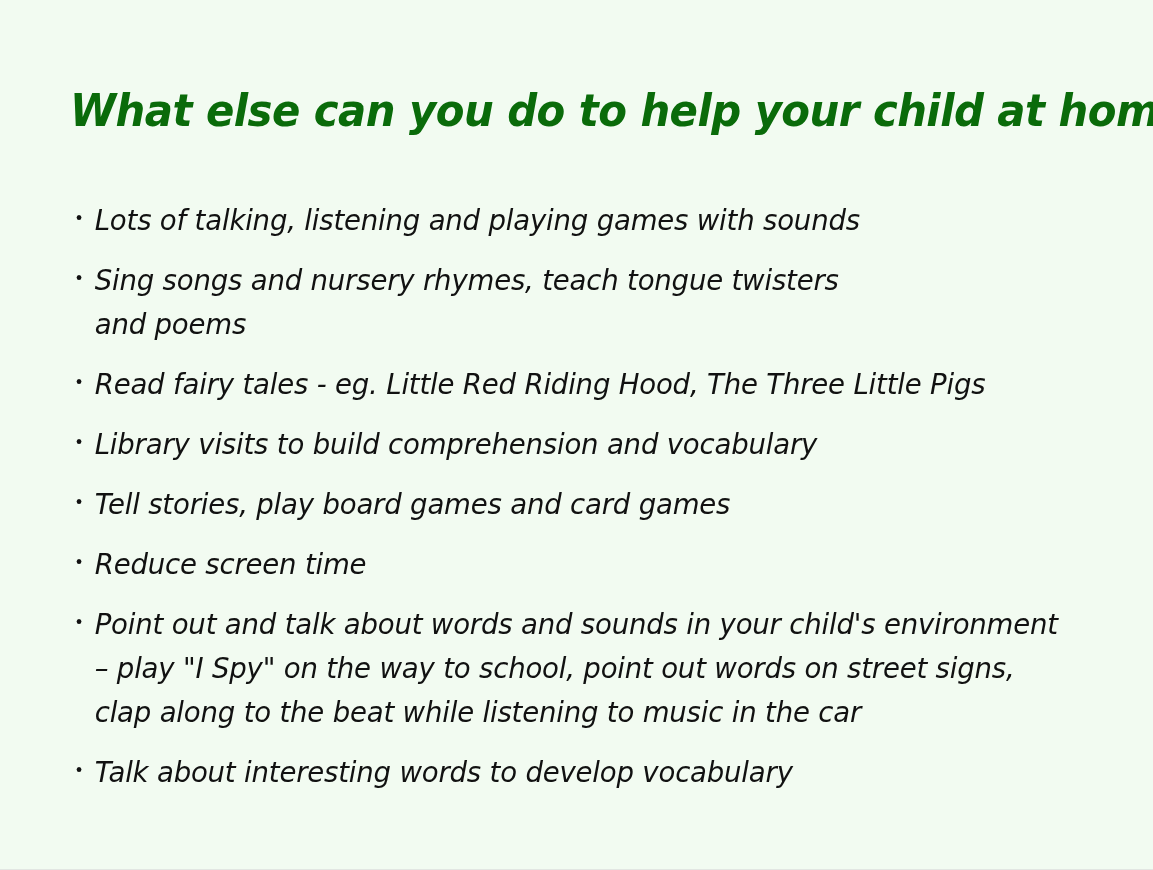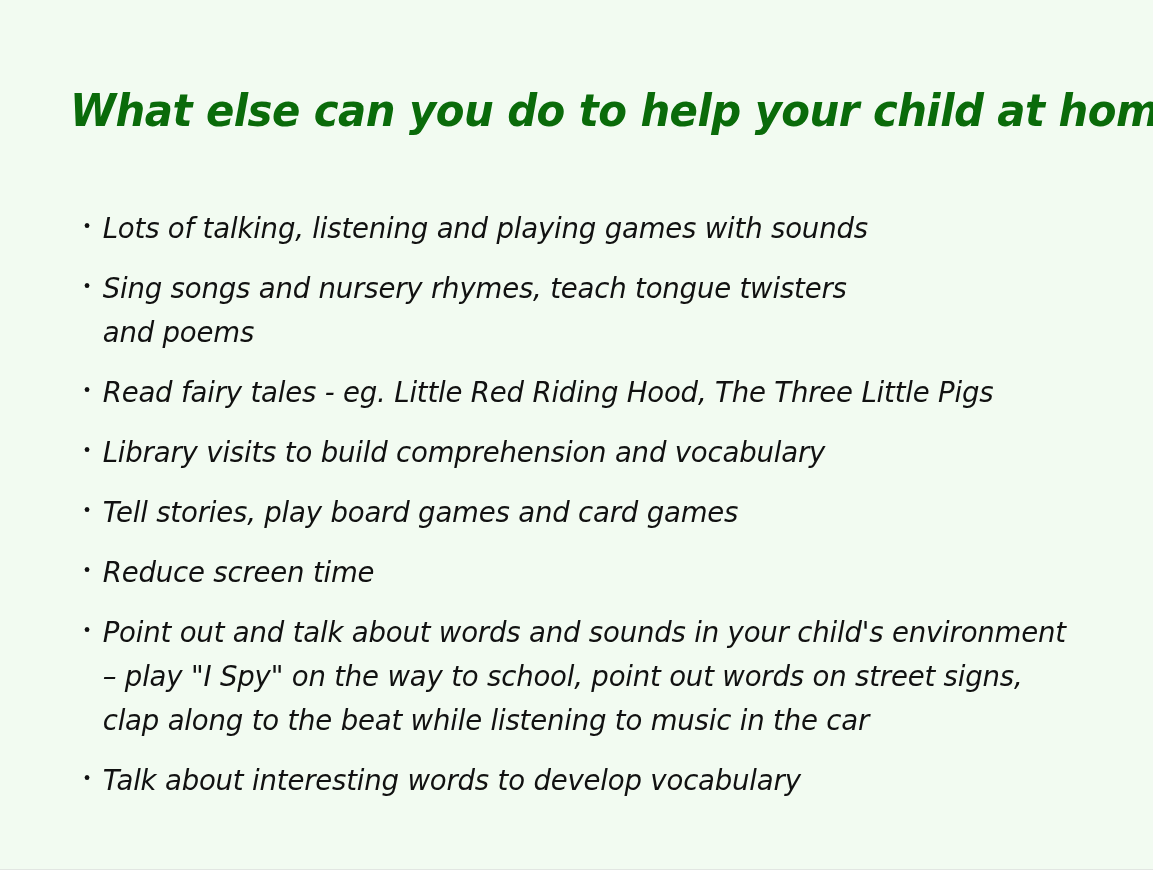--- a/index.html
+++ b/index.html
@@ -42,21 +42,21 @@
     transform: scaleX(0.93);
     transform-origin: left center;
   }
 
   
   .bullet-list {
     position: absolute;
     left: 70px;
     top: 198px;
     width: 1030px;
-    margin: 8px;
+    margin: 0;
     padding: 0;
     list-style: none;
   }
 
   .bullet-item {
     position: relative;
     padding-left: 26px;
     margin: 0 0 16px 0;
     color: #111111;
     font-family: "DejaVu Sans", sans-serif;

